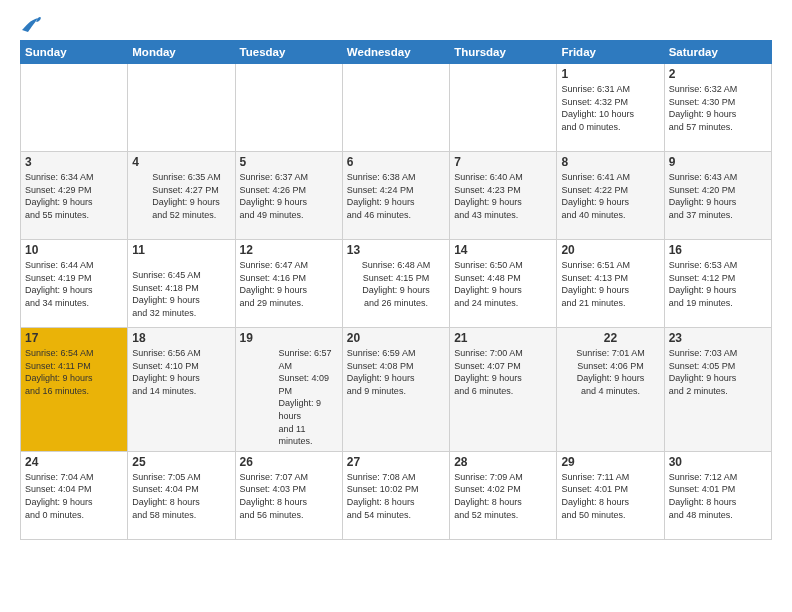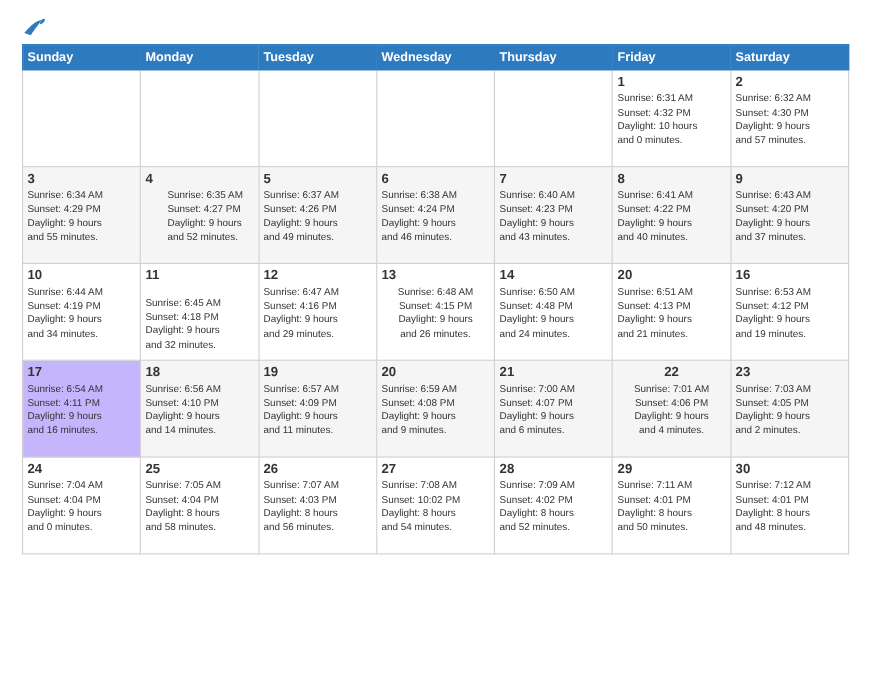--- a/index.html
+++ b/index.html
@@ -262,37 +262,37 @@
           </td>
           <td>
             <span class="day-num">16</span>
             <div class="day-info" style="white-space: pre-line;">Sunrise: 6:53 AM
 Sunset: 4:12 PM
 Daylight: 9 hours
 and 19 minutes.</div>
           </td>
         </tr>
         <tr>
-          <td style="background: #c4b5fd;">
+          <td style="background: #eab308;">
             <span class="day-num">17</span>
             <div class="day-info" style="white-space: pre-line;">Sunrise: 6:54 AM
 Sunset: 4:11 PM
 Daylight: 9 hours
 and 16 minutes.</div>
           </td>
           <td style="background: rgb(245, 245, 245);">
             <span class="day-num">18</span>
             <div class="day-info" style="white-space: pre-line;">Sunrise: 6:56 AM
 Sunset: 4:10 PM
 Daylight: 9 hours
 and 14 minutes.</div>
           </td>
           <td style="background: rgb(245, 245, 245);">
             <span class="day-num">19</span>
-            <div class="day-info" style="white-space: pre-line;">Sunrise: 6:57 AM
+            <div class="day-info" style="white-space: pre-line; margin-left: 39px;">Sunrise: 6:57 AM
 Sunset: 4:09 PM
 Daylight: 9 hours
 and 11 minutes.</div>
           </td>
           <td style="background: rgb(245, 245, 245);">
             <span class="day-num">20</span>
             <div class="day-info" style="white-space: pre-line;">Sunrise: 6:59 AM
 Sunset: 4:08 PM
 Daylight: 9 hours
 and 9 minutes.</div>

